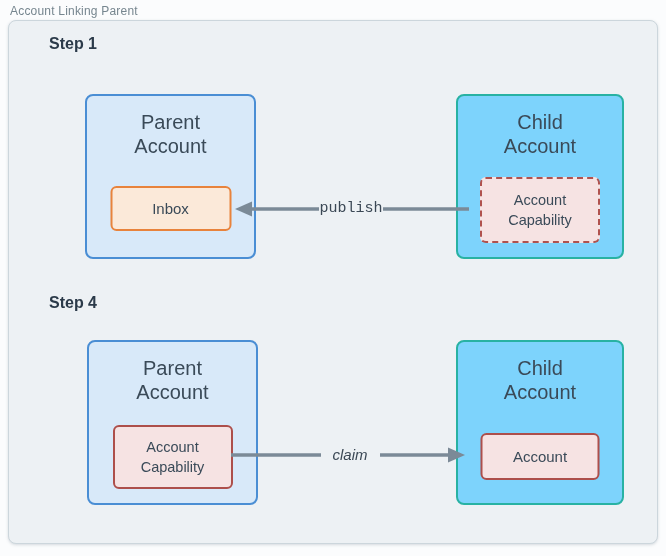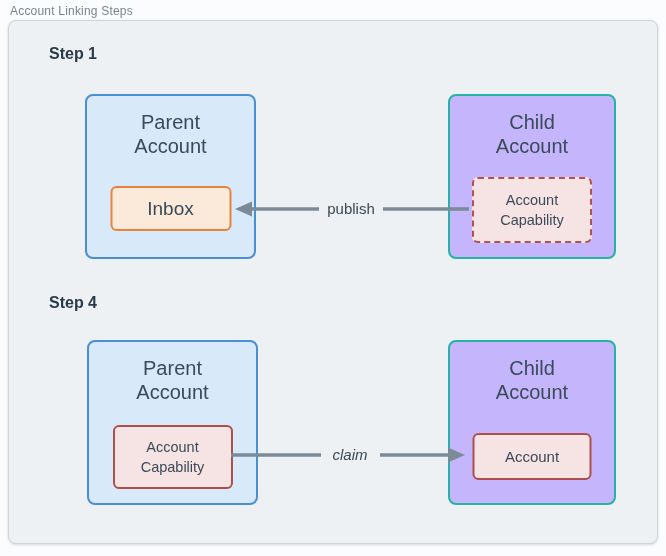--- a/index.html
+++ b/index.html
@@ -32,40 +32,41 @@
     border-radius: 8px;
     box-shadow: 0 1px 3px rgba(100,115,130,0.25);
   }
   .step-heading {
     position: absolute;
     left: 40px;
     font-size: 16px;
     font-weight: bold;
     color: #2b3a49;
   }
-  .step-heading.s1 { top: 24px; text-align: right; }
+  .step-heading.s1 { top: 14px; text-align: right; }
   .step-heading.s2 { top: 273px; }
 
   .account-box {
     position: absolute;
     height: 161px;
     border-radius: 8px;
     border: 2px solid;
     text-align: center;
     box-sizing: content-box;
   }
   .account-box.parent {
     width: 167px;
     background: #d8e9f9;
     border-color: #4a8ed4;
   }
   .account-box.child {
     width: 164px;
-    background: #c4b5fd;
+    background: #7dd3fc;
     border-color: #28b2a3;
+    margin-left: 8px;
   }
   .pos-p1 { left: 76px;  top: 73px; }
   .pos-c1 { left: 439px; top: 73px; }
   .pos-p2 { left: 78px;  top: 319px; }
   .pos-c2 { left: 439px; top: 319px; }
 
   .box-title {
     margin-top: 14px;
     font-size: 20px;
     line-height: 24px;
@@ -86,21 +87,21 @@
     color: #3a4a58;
     white-space: pre-line;
     text-align: center;
   }
   .inner-box.inbox {
     top: 90px;
     width: 117px;
     height: 41px;
     background: #fbe9d9;
     border-color: #e8833c;
-    font-size: 19px;
+    font-size: 15px;
   }
   .inner-box.cap-dashed {
     top: 81px;
     width: 116px;
     height: 62px;
     background: #f6e3e3;
     border-color: #b0524e;
     border-style: dashed;
   }
   .inner-box.cap-solid {
@@ -129,27 +130,27 @@
   .arrows line { stroke: #7b8a97; stroke-width: 3.5; }
   .arrows polygon { fill: #7b8a97; }
   .arrow-label {
     position: absolute;
     font-size: 15px;
     color: #3b4855;
     text-align: center;
     z-index: 4;
     line-height: 18px;
   }
-  .arrow-label.publish { left: 297px; top: 179px; width: 90px; }
+  .arrow-label.publish { left: 297px; top: 179px; width: 90px; font-family: Liberation Mono, monospace; }
   .arrow-label.claim   { left: 301px; top: 425px; width: 80px; font-style: italic; }
 </style>
 </head>
 <body>
 
-<div class="frame-label">Account Linking Steps</div>
+<div class="frame-label">Account Linking Parent</div>
 
 <div class="canvas">
 
   <div class="step-heading s1">Step 1</div>
 
   <div class="account-box parent pos-p1">
     <div class="box-title">Parent
 Account</div>
     <div class="inner-box inbox">Inbox</div>
   </div>

